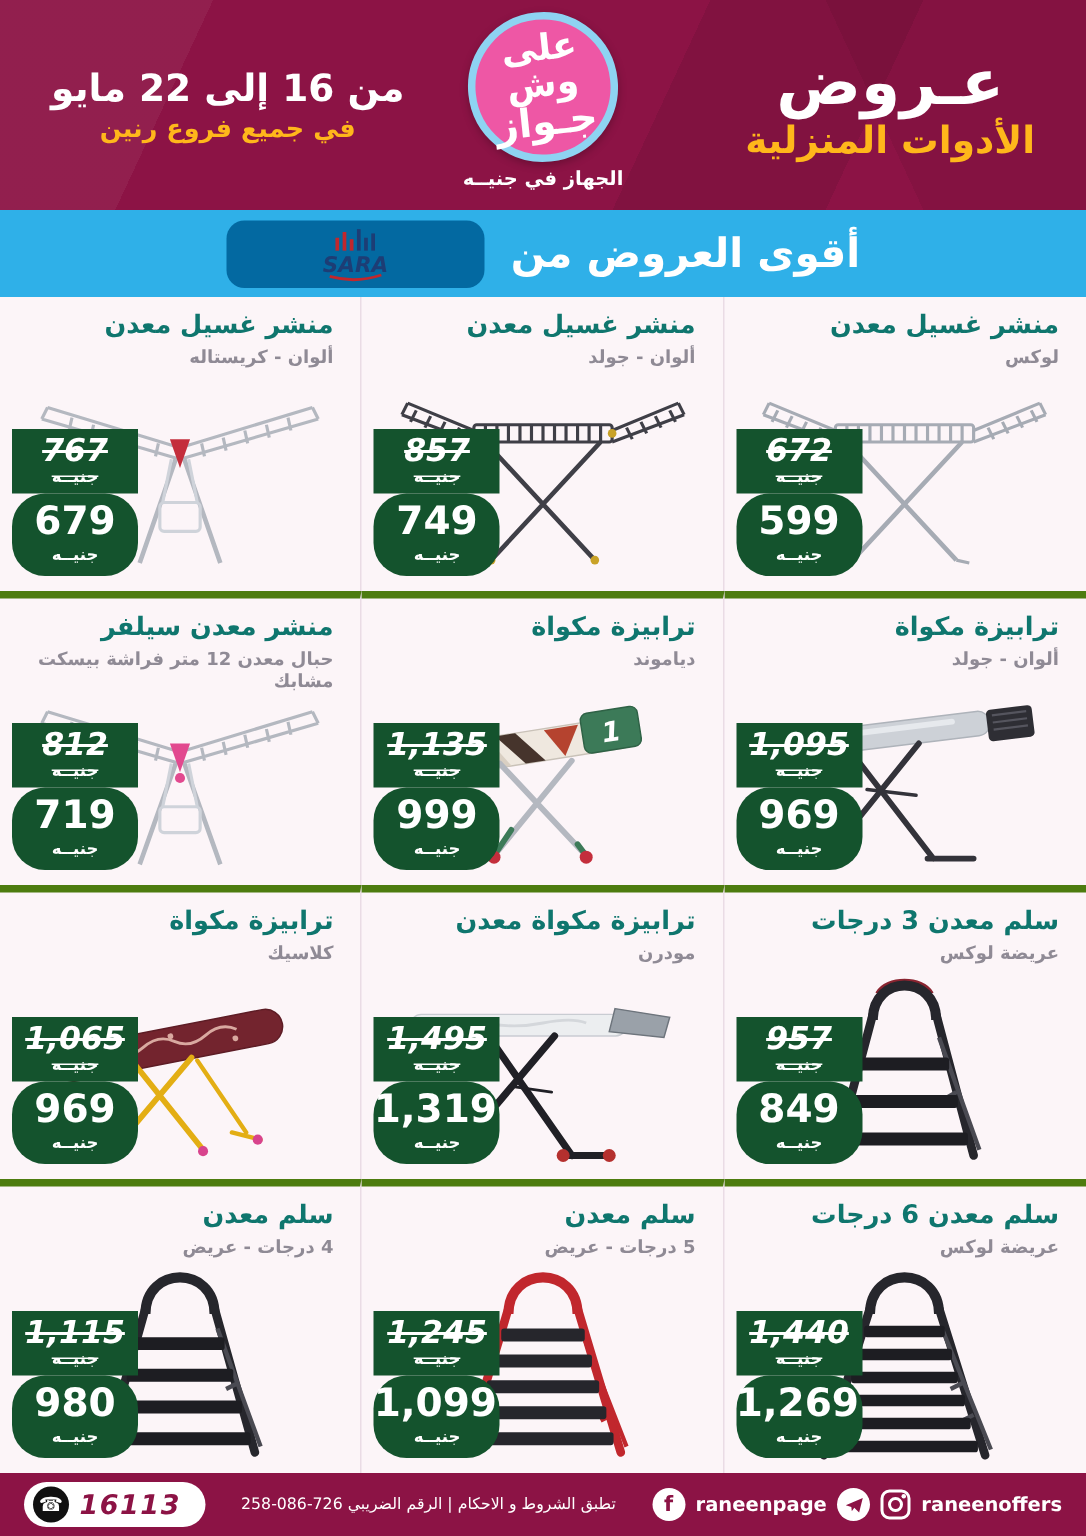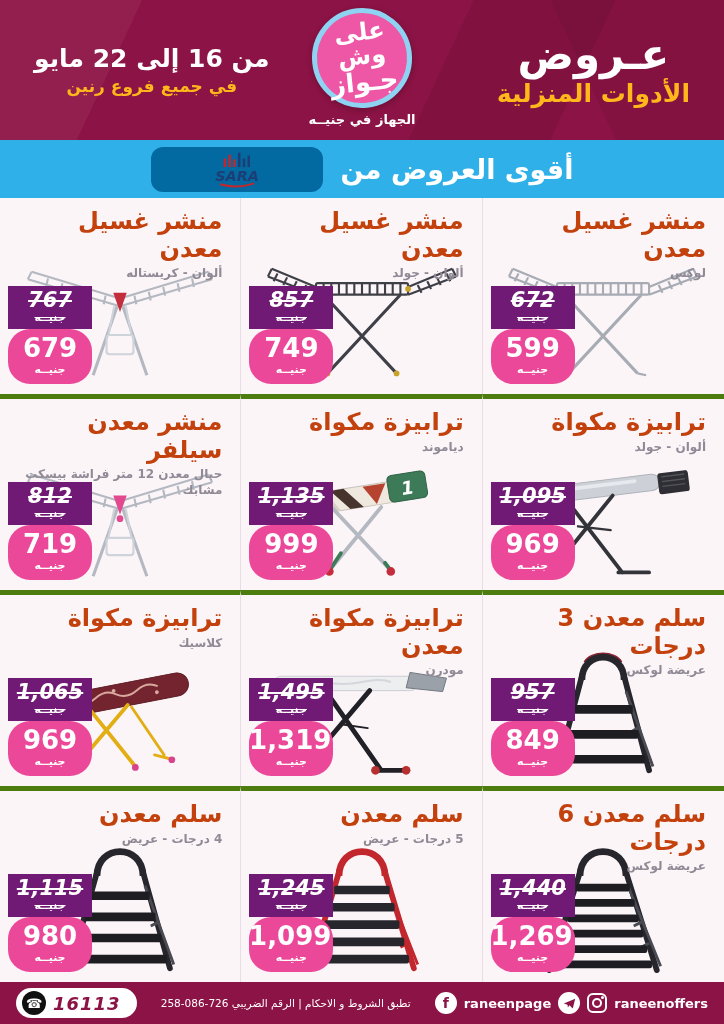--- a/index.html
+++ b/index.html
@@ -31,29 +31,29 @@
   .partner { height:58px; background:#2fb0e8; flex:0 0 auto; display:flex; align-items:center; justify-content:center; gap:18px; }
   .partner .lbl { color:#fff; font-size:27px; font-weight:bold; }
   .brandbox { background:#0369a1; border-radius:12px; width:172px; height:45px; display:flex; align-items:center; justify-content:center; }
 
   
   .grid { flex:1 1 auto; display:grid; grid-template-columns:repeat(3,1fr); grid-template-rows:repeat(4,1fr); background:#fcf5f8; }
   .card { position:relative; border-inline-start:1px solid #eadce5; border-top:5px solid #4d7c0f; overflow:hidden; }
   .card:nth-child(3n+1) { border-inline-start:none; }
   .card:nth-child(-n+3) { border-top:none; }
   .card-head { padding:10px 18px 0 8px; text-align:right; position:relative; z-index:2; }
-  .title { color:#c2410c; font-size:24px; font-weight:bold; line-height:1.15; }
+  .title { color:#0f766e; font-size:17px; font-weight:bold; line-height:1.15; }
   .subtitle { color:#8f8a95; font-size:12px; font-weight:bold; margin-top:3px; line-height:1.3; }
   .art { position:absolute; top:34px; left:4px; right:4px; bottom:4px; display:flex; align-items:center; justify-content:center; z-index:1; }
   .art svg { width:216px; height:144px; }
   .badge { position:absolute; left:8px; bottom:10px; width:84px; z-index:3; text-align:center; color:#fff; }
-  .badge .old { background:#701a75; padding:4px 2px 5px; }
+  .badge .old { background:#14532d; padding:4px 2px 5px; }
   .badge .old .num { display:block; font-size:21px; font-weight:bold; font-style:italic; text-decoration:line-through; line-height:1; }
   .badge .old .cur { display:block; font-size:11px; font-weight:bold; text-decoration:line-through; line-height:1.2; }
-  .badge .new { background:#ec4899; padding:6px 2px 7px;border-radius:22px; }
+  .badge .new { background:#14532d; padding:6px 2px 7px;border-radius:22px; }
   .badge .new .num { display:block; font-size:26px; font-weight:bold; line-height:1; }
   .badge .new .cur { display:block; font-size:11px; font-weight:bold; line-height:1.3; margin-top:2px; }
 
   
   .footer { height:42px; background:#8c1345; flex:0 0 auto; display:flex; align-items:center; padding:0 16px; gap:10px; }
   .pill { background:#fff; border-radius:17px; height:30px; display:flex; align-items:center; padding:0 16px 0 6px; gap:7px; }
   .phone-ic { width:24px; height:24px; background:#111; border-radius:50%; color:#fff; font-size:13px; display:flex; align-items:center; justify-content:center; }
   .pill .num { color:#8c1345; font-size:18px; font-weight:bold; font-style:italic; letter-spacing:1px; }
   .terms { color:#fff; font-size:10.5px; flex:1; text-align:center; }
   .socials { display:flex; align-items:center; gap:7px; direction:ltr; }

